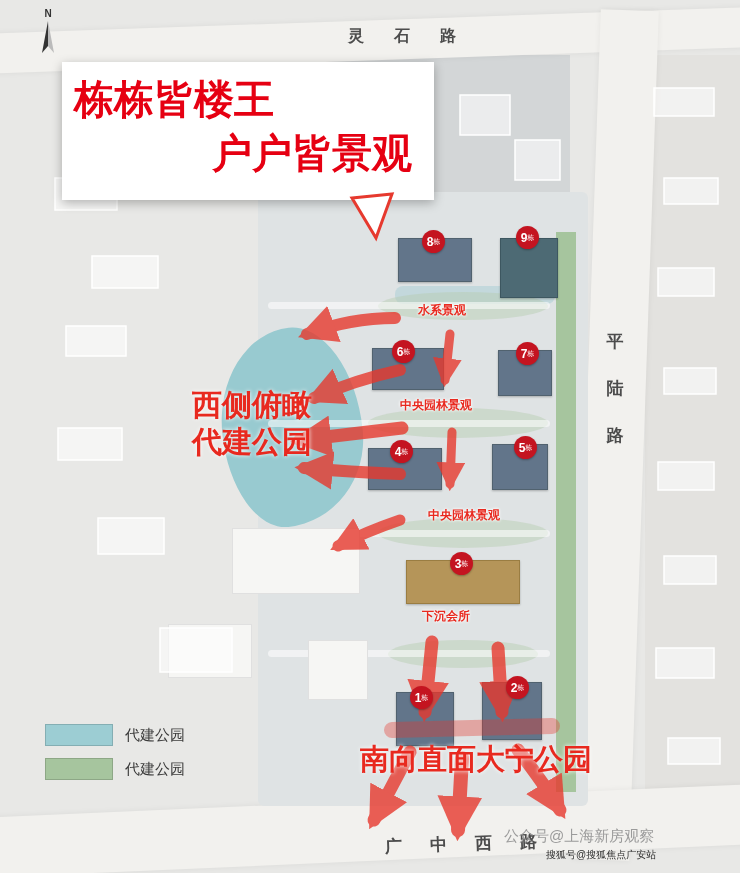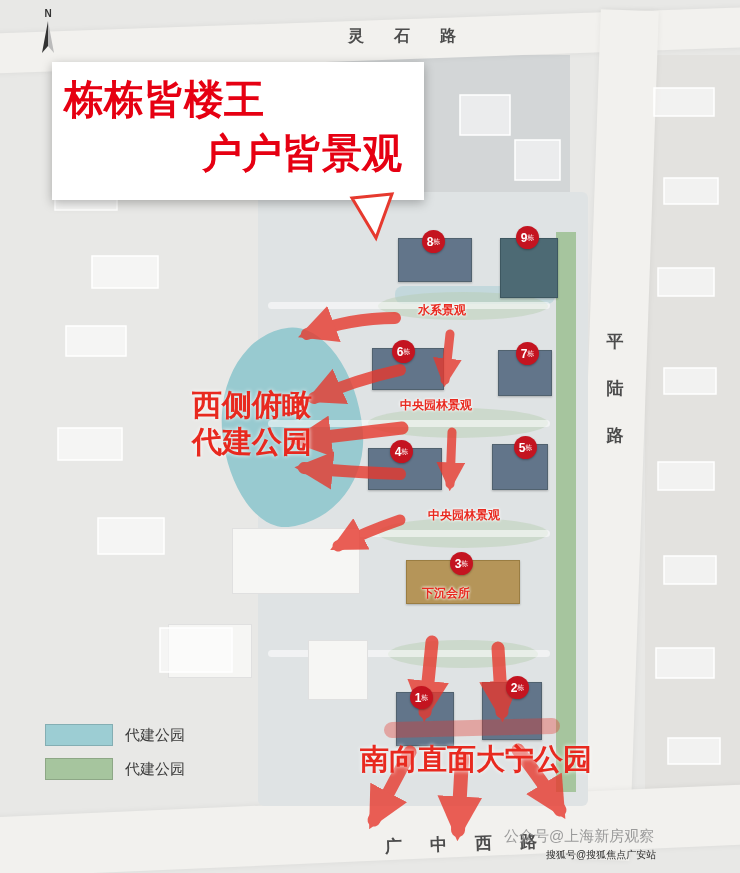--- a/index.html
+++ b/index.html
@@ -62,28 +62,28 @@
   .bd3{left:450px;top:552px;}
   .bd1{left:410px;top:686px;}
   .bd2{left:506px;top:676px;}
 
   
   .slabel{color:#e8291f;font-weight:bold;font-size:12px;z-index:7;white-space:nowrap;
           text-shadow:0 0 3px #fff,0 0 3px #fff;}
   .lbl-water{left:418px;top:302px;}
   .lbl-garden1{left:400px;top:397px;}
   .lbl-garden2{left:428px;top:507px;}
-  .lbl-club{left:422px;top:585px;}
+  .lbl-club{left:422px;top:608px;}
   .west-label{left:122px;top:386px;width:190px;text-align:right;color:#e8291f;font-weight:bold;
               font-size:30px;line-height:37px;z-index:7;text-shadow:0 0 4px #fff;}
   .south-label{left:360px;top:740px;color:#e8291f;font-weight:bold;font-size:29px;z-index:7;
                white-space:nowrap;text-shadow:0 0 4px #fff;}
 
   
-  .callout{left:52px;top:62px;width:372px;height:138px;background:#fff;z-index:9;
+  .callout{left:62px;top:62px;width:372px;height:138px;background:#fff;z-index:9;
            box-shadow:0 3px 10px rgba(0,0,0,.28);}
   .callout .c1{margin:10px 0 0 12px;font-size:40px;font-weight:bold;color:#e60012;line-height:1.35;}
   .callout .c2{margin:0 0 0 150px;font-size:40px;font-weight:bold;color:#e60012;line-height:1.35;}
   .pointer-svg{left:340px;top:192px;z-index:9;}
 
   
   .roadlbl{color:#4c4c4c;font-weight:bold;z-index:9;white-space:nowrap;}
   .rl-top{left:348px;top:26px;font-size:16px;letter-spacing:30px;}
   .rl-right{left:604px;top:330px;font-size:17px;display:flex;flex-direction:column;gap:24px;align-items:center;width:22px;}
   .rl-bottom{left:385px;top:832px;font-size:17px;letter-spacing:28px;transform:rotate(-2deg);}

